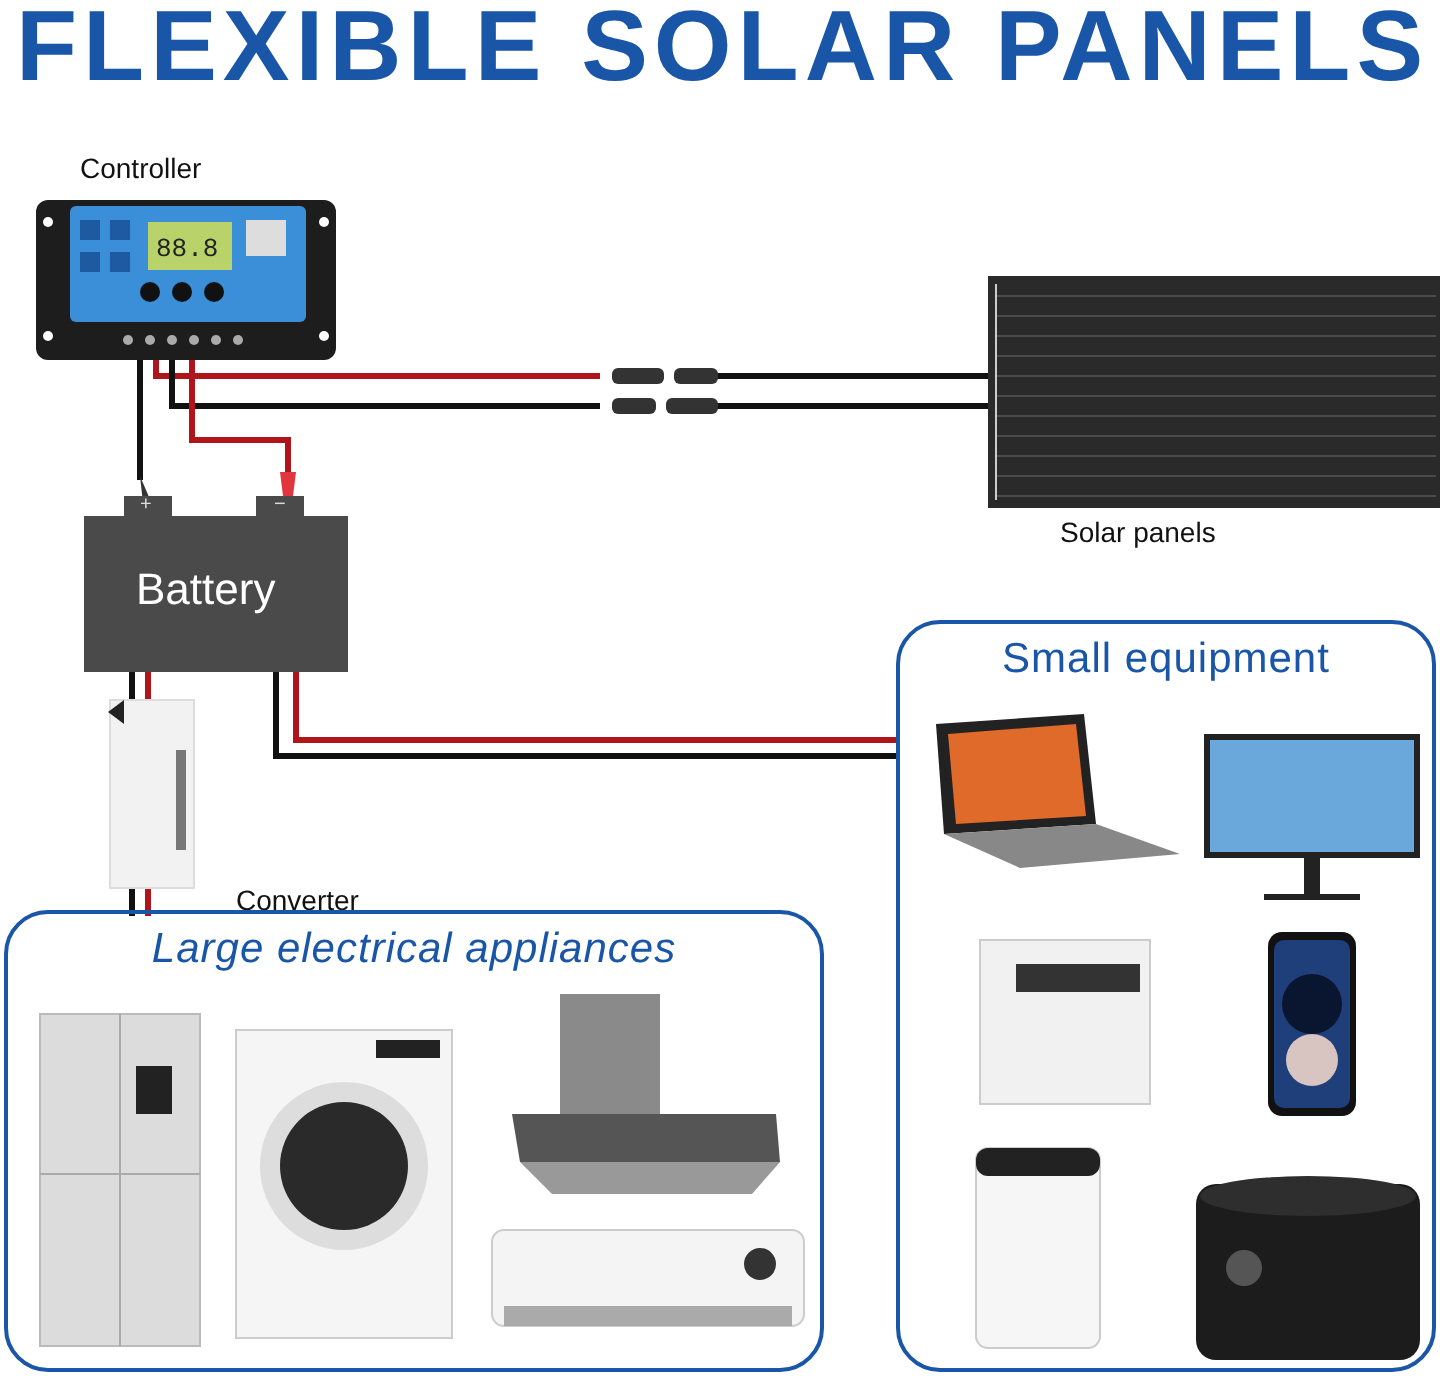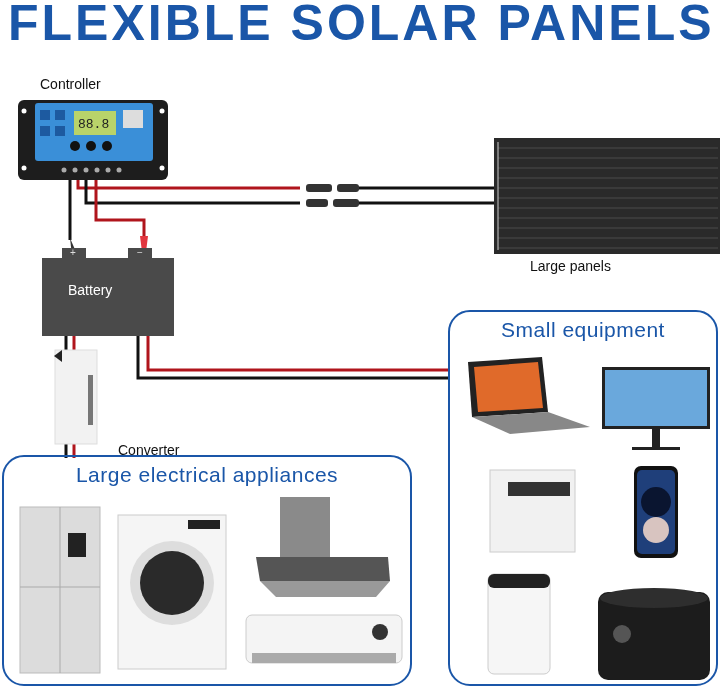--- a/index.html
+++ b/index.html
@@ -99,22 +99,22 @@
   </g>
 
   <g>
     <rect x="55" y="350" width="42" height="94" fill="#f2f2f2" stroke="#ddd"></rect>
     <path d="M54,356 L62,350 L62,362 Z" fill="#222"></path>
     <rect x="88" y="375" width="5" height="50" fill="#777"></rect>
   </g>
 </svg>
 
 <div class="abs label" style="left:40px; top:76px;">Controller</div>
-<div class="abs label" style="left:530px; top:258px;">Large panels</div>
-<div class="abs" style="left:68px; top:282px; color:#fff; font-size:14px;">Battery</div>
+<div class="abs label" style="left:530px; top:258px;">Solar panels</div>
+<div class="abs" style="left:68px; top:282px; color:#fff; font-size:22px;">Battery</div>
 <div class="abs" style="left:70px; top:247px; color:#ddd; font-size:10px;">+</div>
 <div class="abs" style="left:137px; top:247px; color:#ddd; font-size:10px;">−</div>
 <div class="abs label" style="left:118px; top:408px;margin-top:34px;">Converter</div>
 
 <div class="abs box" style="left:448px; top:310px; width:270px; height:376px;">
   <div class="box-title" style="margin-top:6px;">Small equipment</div>
   <svg width="270" height="376" style="top:0;left:0;">
     <g>
       <polygon points="18,50 92,45 98,100 22,105" fill="#222"></polygon>
       <polygon points="24,55 88,50 93,96 28,100" fill="#e06a2a"></polygon>
@@ -141,21 +141,21 @@
       <rect x="38" y="262" width="62" height="14" rx="6" fill="#222"></rect>
     </g>
     <g>
       <rect x="148" y="280" width="112" height="88" rx="10" fill="#1c1c1c"></rect>
       <ellipse cx="204" cy="286" rx="54" ry="10" fill="#2e2e2e"></ellipse>
       <circle cx="172" cy="322" r="9" fill="#555"></circle>
     </g>
   </svg>
 </div>
 
-<div class="abs box" style="left:2px; top:455px; width:410px; height:231px;">
+<div class="abs box" style="left:2px; top:455px; width:410px; height:231px;font-style:italic;">
   <div class="box-title" style="margin-top:6px;">Large electrical appliances</div>
   <svg width="410" height="231" style="top:0;left:0;">
     <g>
       <rect x="16" y="50" width="80" height="166" fill="#dcdcdc" stroke="#bbb"></rect>
       <line x1="56" y1="50" x2="56" y2="216" stroke="#aaa"></line>
       <line x1="16" y1="130" x2="96" y2="130" stroke="#aaa"></line>
       <rect x="64" y="76" width="18" height="24" fill="#222"></rect>
     </g>
     <g>
       <rect x="114" y="58" width="108" height="154" fill="#f5f5f5" stroke="#ccc"></rect>

